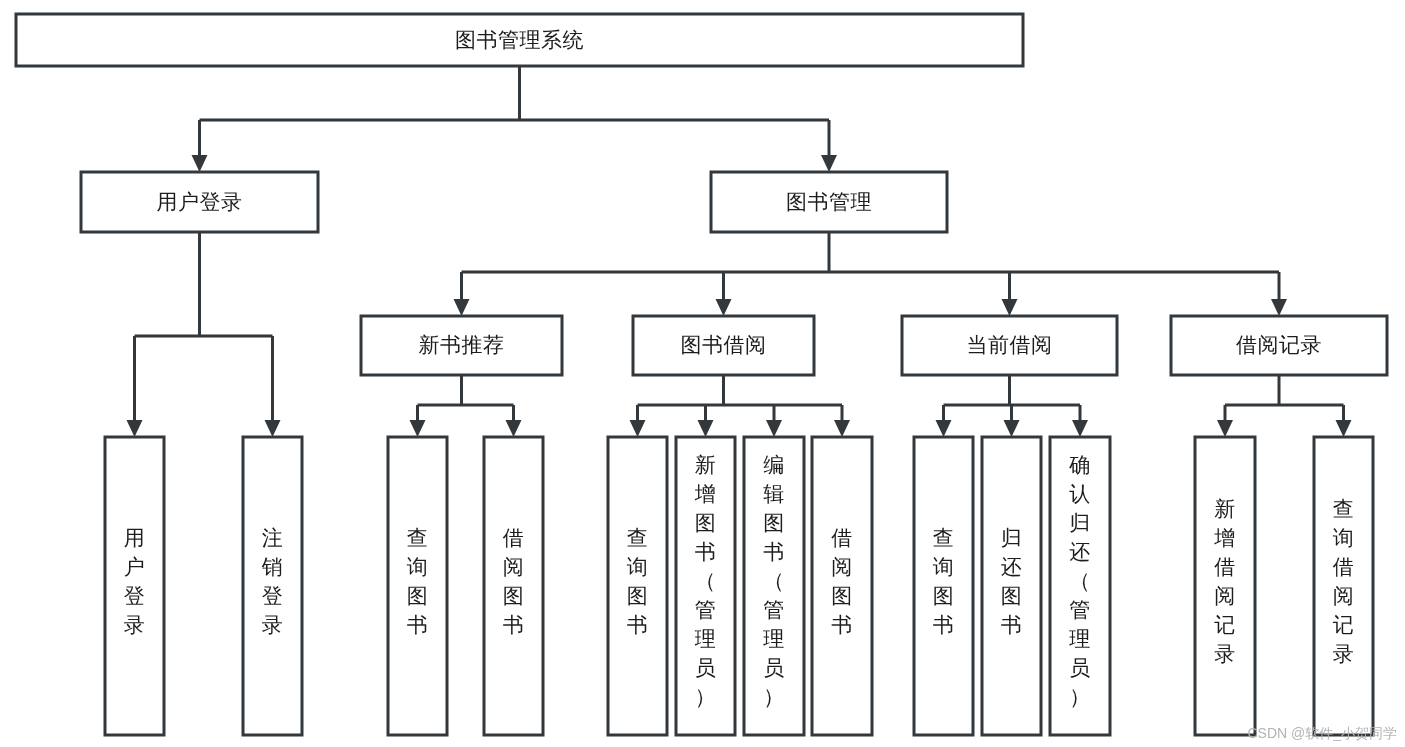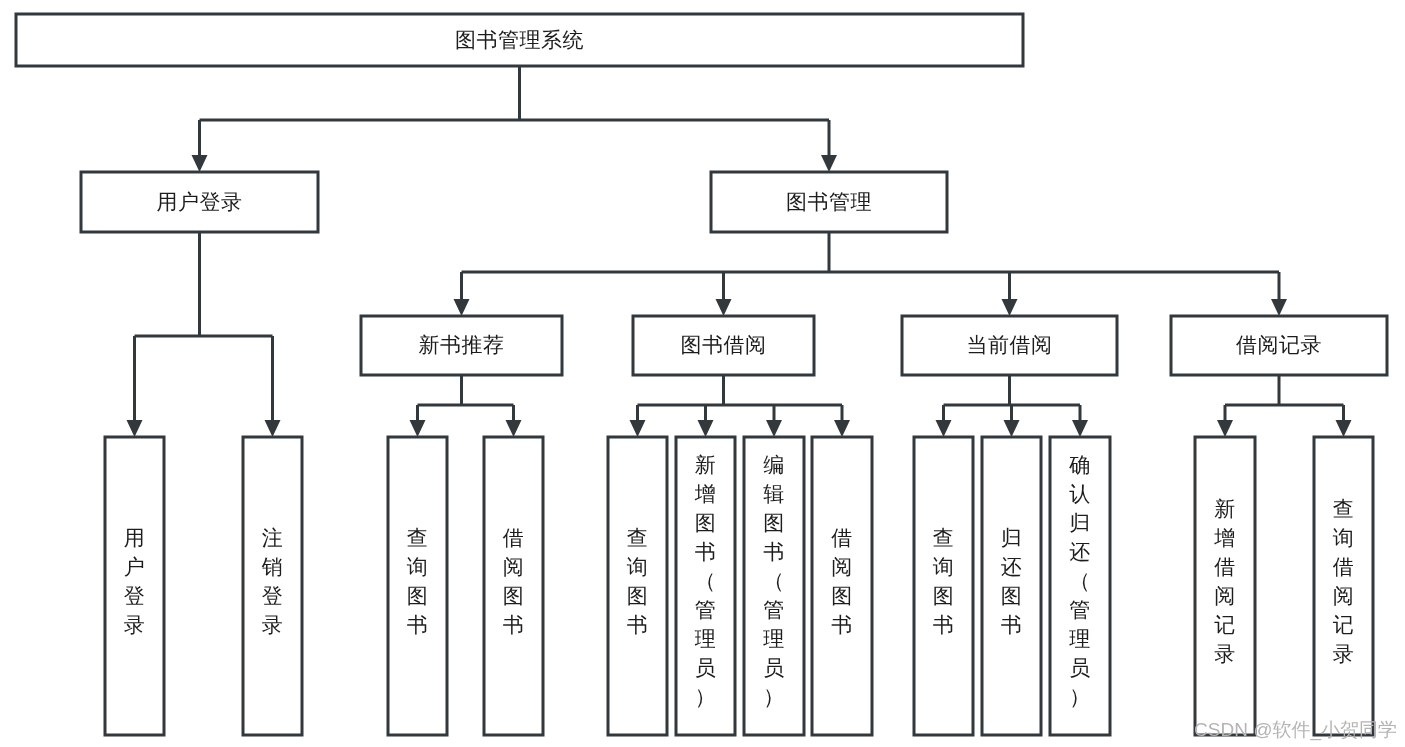--- a/index.html
+++ b/index.html
@@ -54,21 +54,21 @@
   }
   .arrow-head {
     fill: #33383d;
     stroke: none;
   }
   .watermark {
     position: absolute;
     right: 8px;
     bottom: 4px;
     font-family: "Liberation Sans", "DejaVu Sans", sans-serif;
-    font-size: 19px;
+    font-size: 14px;
     color: #b4b4b4;
     white-space: nowrap;
     user-select: none;
   }
 </style>
 </head>
 <body>
 
 <div id="diagram-root">
   <svg class="flow" viewBox="0 0 1405 747">

